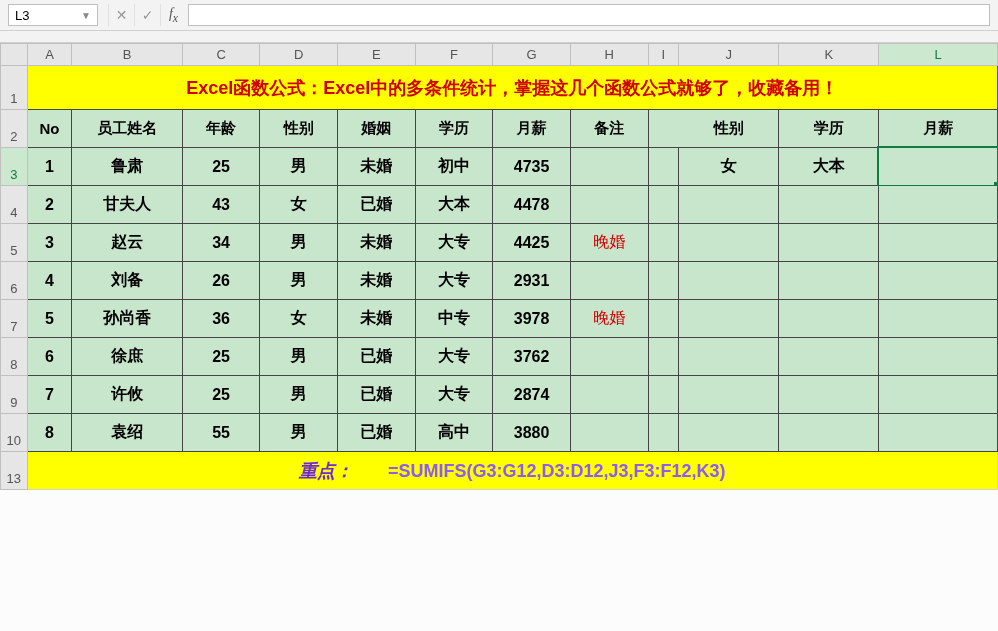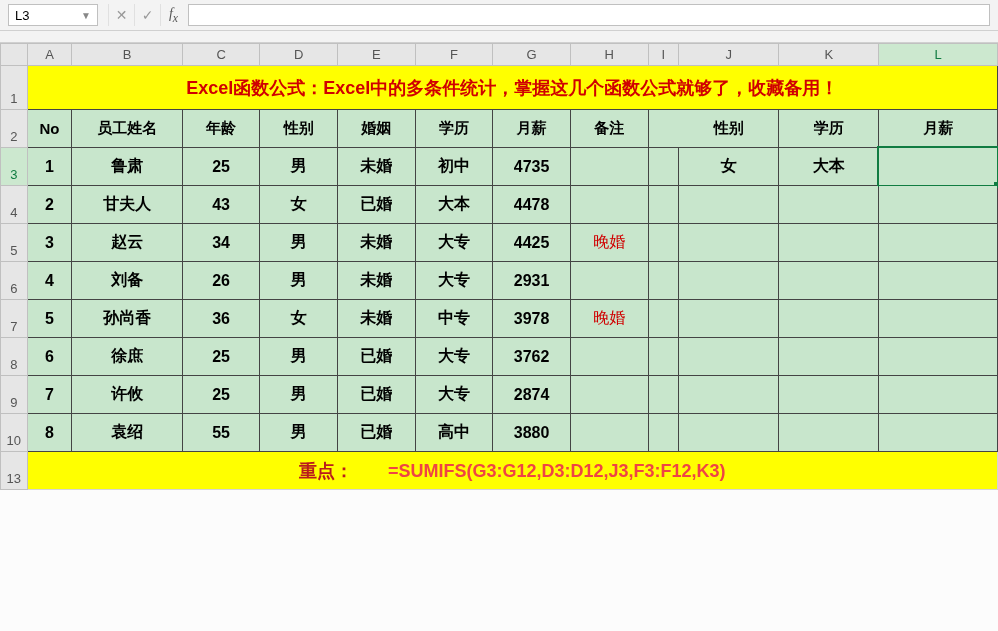--- a/index.html
+++ b/index.html
@@ -48,22 +48,22 @@
   
   .active::after { content:""; position:absolute; inset:-2px; border:2px solid #107c41; pointer-events:none; }
   .active::before { content:""; position:absolute; right:-3px; bottom:-3px; width:6px; height:6px; background:#107c41; }
   
   
   .sel-hdr { background:#cce8cf !important; color:#107c41 !important; }
   .rowhdr.sel-hdr { background:#cce8cf !important; }
   
   
   .banner2 { background:#ffff00; text-align:center; font-weight:bold; font-size:18px; height:38px; vertical-align:middle; }
-  .banner2 .lbl { color:#b91c1c; }
-  .banner2 .formula { color:#ef4444;margin-left:35px; }
+  .banner2 .lbl { color:#6d28d9;font-style:italic; }
+  .banner2 .formula { color:#8b5cf6;margin-left:35px; }
   
   
   .cursor-cross { position:absolute; left:930px; top:455px; width:16px; height:16px; pointer-events:none; }
   .cursor-cross::before { content:""; position:absolute; left:6px; top:0; width:3px; height:15px; background:#fff; border:1px solid #000; }
   .cursor-cross::after  { content:""; position:absolute; top:6px; left:0; width:15px; height:3px; background:#fff; border:1px solid #000; }
 </style>
 </head>
 <body>
 
 <div class="fbar-wrap">

